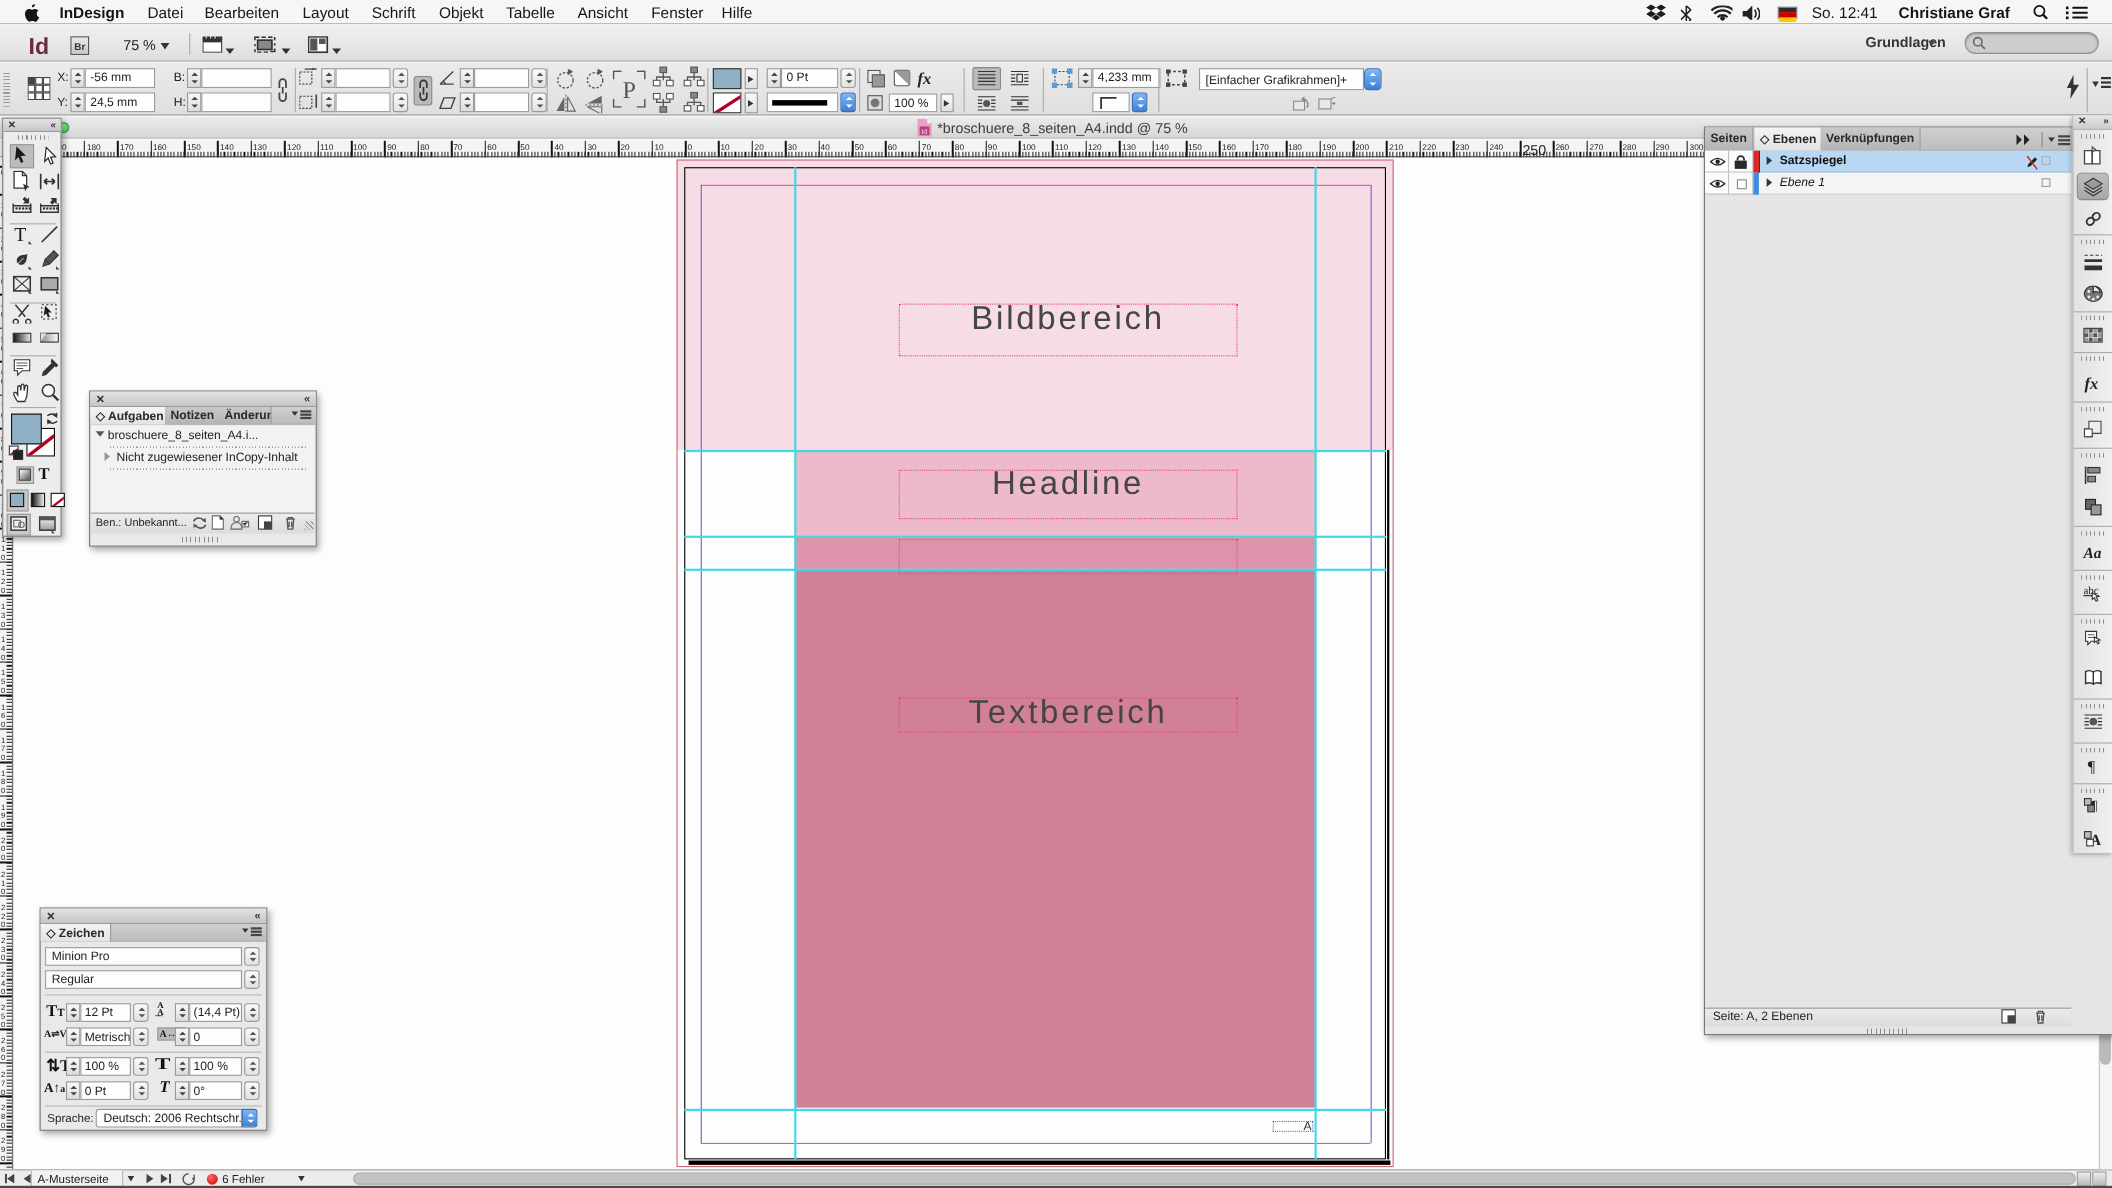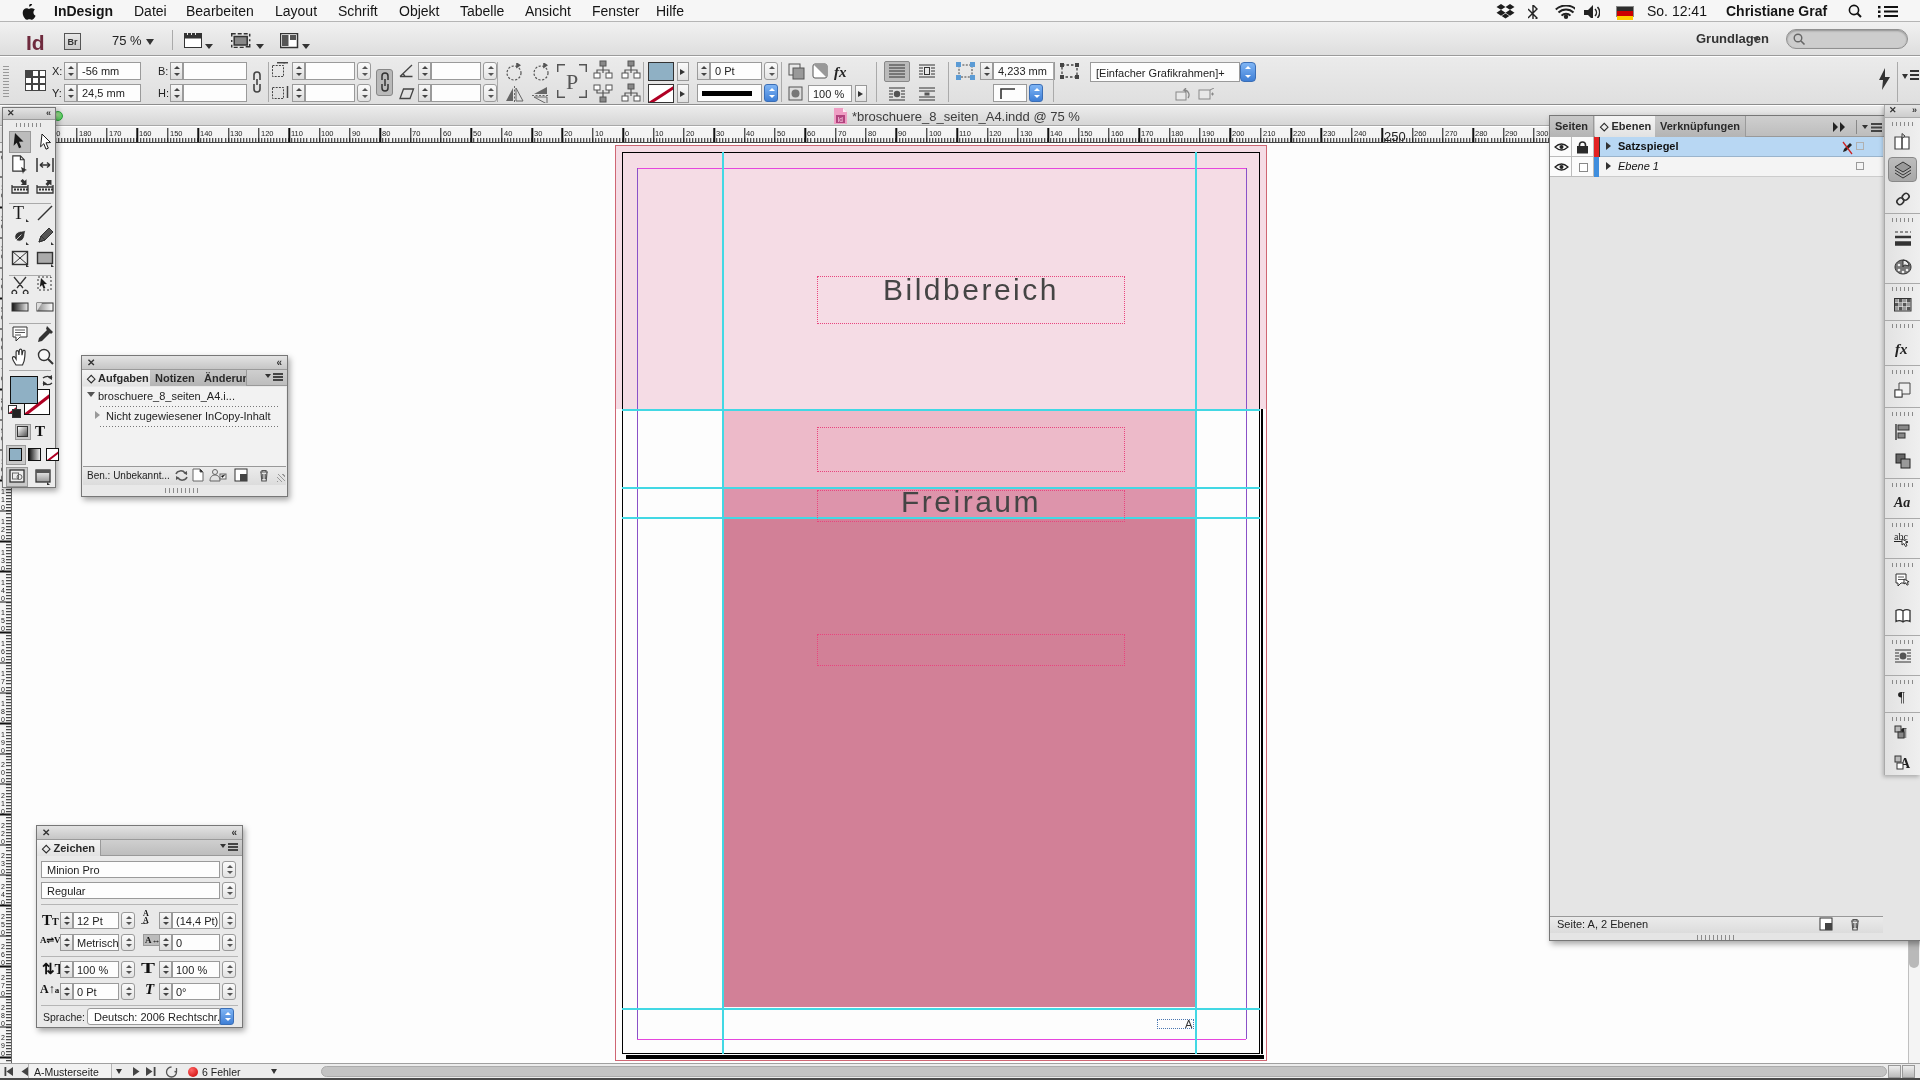--- a/index.html
+++ b/index.html
@@ -51,23 +51,24 @@
 <div class="ab" style="left:1234px;top:25px;width:1px;height:871px;background:#8a52c8;"></div>
 <div class="ab" style="left:710px;top:9px;width:2px;height:902px;background:#42d8e4;"></div>
 <div class="ab" style="left:1183px;top:9px;width:2px;height:902px;background:#42d8e4;"></div>
 <div class="ab" style="left:610px;top:266px;width:638px;height:2px;background:#42d8e4;"></div>
 <div class="ab" style="left:610px;top:344px;width:638px;height:2px;background:#42d8e4;"></div>
 <div class="ab" style="left:610px;top:374px;width:638px;height:2px;background:#42d8e4;"></div>
 <div class="ab" style="left:610px;top:865px;width:638px;height:2px;background:#42d8e4;"></div>
 <div class="ab dot" style="left:805px;top:133px;width:308px;height:48px;"></div>
 <div class="lbl" style="left:805px;top:130px;width:308px;text-align:center;font-size:30px;">Bildbereich</div>
 <div class="ab dot" style="left:805px;top:284px;width:308px;height:45px;"></div>
+<div class="lbl" style="left:805px;top:280px;width:308px;text-align:center;font-size:30px;">Headline</div>
 <div class="ab dot" style="left:805px;top:347px;width:308px;height:32px;"></div>
-<div class="lbl" style="left:805px;top:342px;width:308px;text-align:center;font-size:30px;">Freiraum</div>
 <div class="ab dot" style="left:805px;top:491px;width:308px;height:32px;"></div>
+<div class="lbl" style="left:805px;top:488px;width:308px;text-align:center;font-size:30px;">Textbereich</div>
 <div class="ab" style="left:1145px;top:876px;width:37px;height:10px;border:1px dotted #4a77b0;"></div>
 <div class="ab" style="left:1173px;top:875px;font-size:11px;color:#333;">A</div>
 </div>
 <div class="ab menubar">
 <svg class="icon" style="left:22px;top:4px" width="14" height="16" viewBox="0 0 814 1000">
       <path fill="#161616" d="M788 341c-6 4-106 61-106 187 0 146 128 198 132 199-1 3-20 71-67 140-42 61-86 122-153 122s-84-39-161-39c-75 0-102 40-163 40s-104-56-153-125C60 783 14 662 14 547c0-184 120-282 238-282 63 0 115 41 154 41 37 0 95-44 166-44 27 0 123 3 186 79zM559 87c31-37 53-88 53-139 0-7-1-14-2-20-50 2-110 34-146 75-29 33-56 84-56 136 0 8 1 16 2 18 3 1 8 2 13 2 45 0 102-30 136-72z"></path>
     </svg>
 <span style="left:54px;font-weight:bold">InDesign</span>
 <span style="left:134px;font-weight:normal">Datei</span>
 <span style="left:186px;font-weight:normal">Bearbeiten</span>

